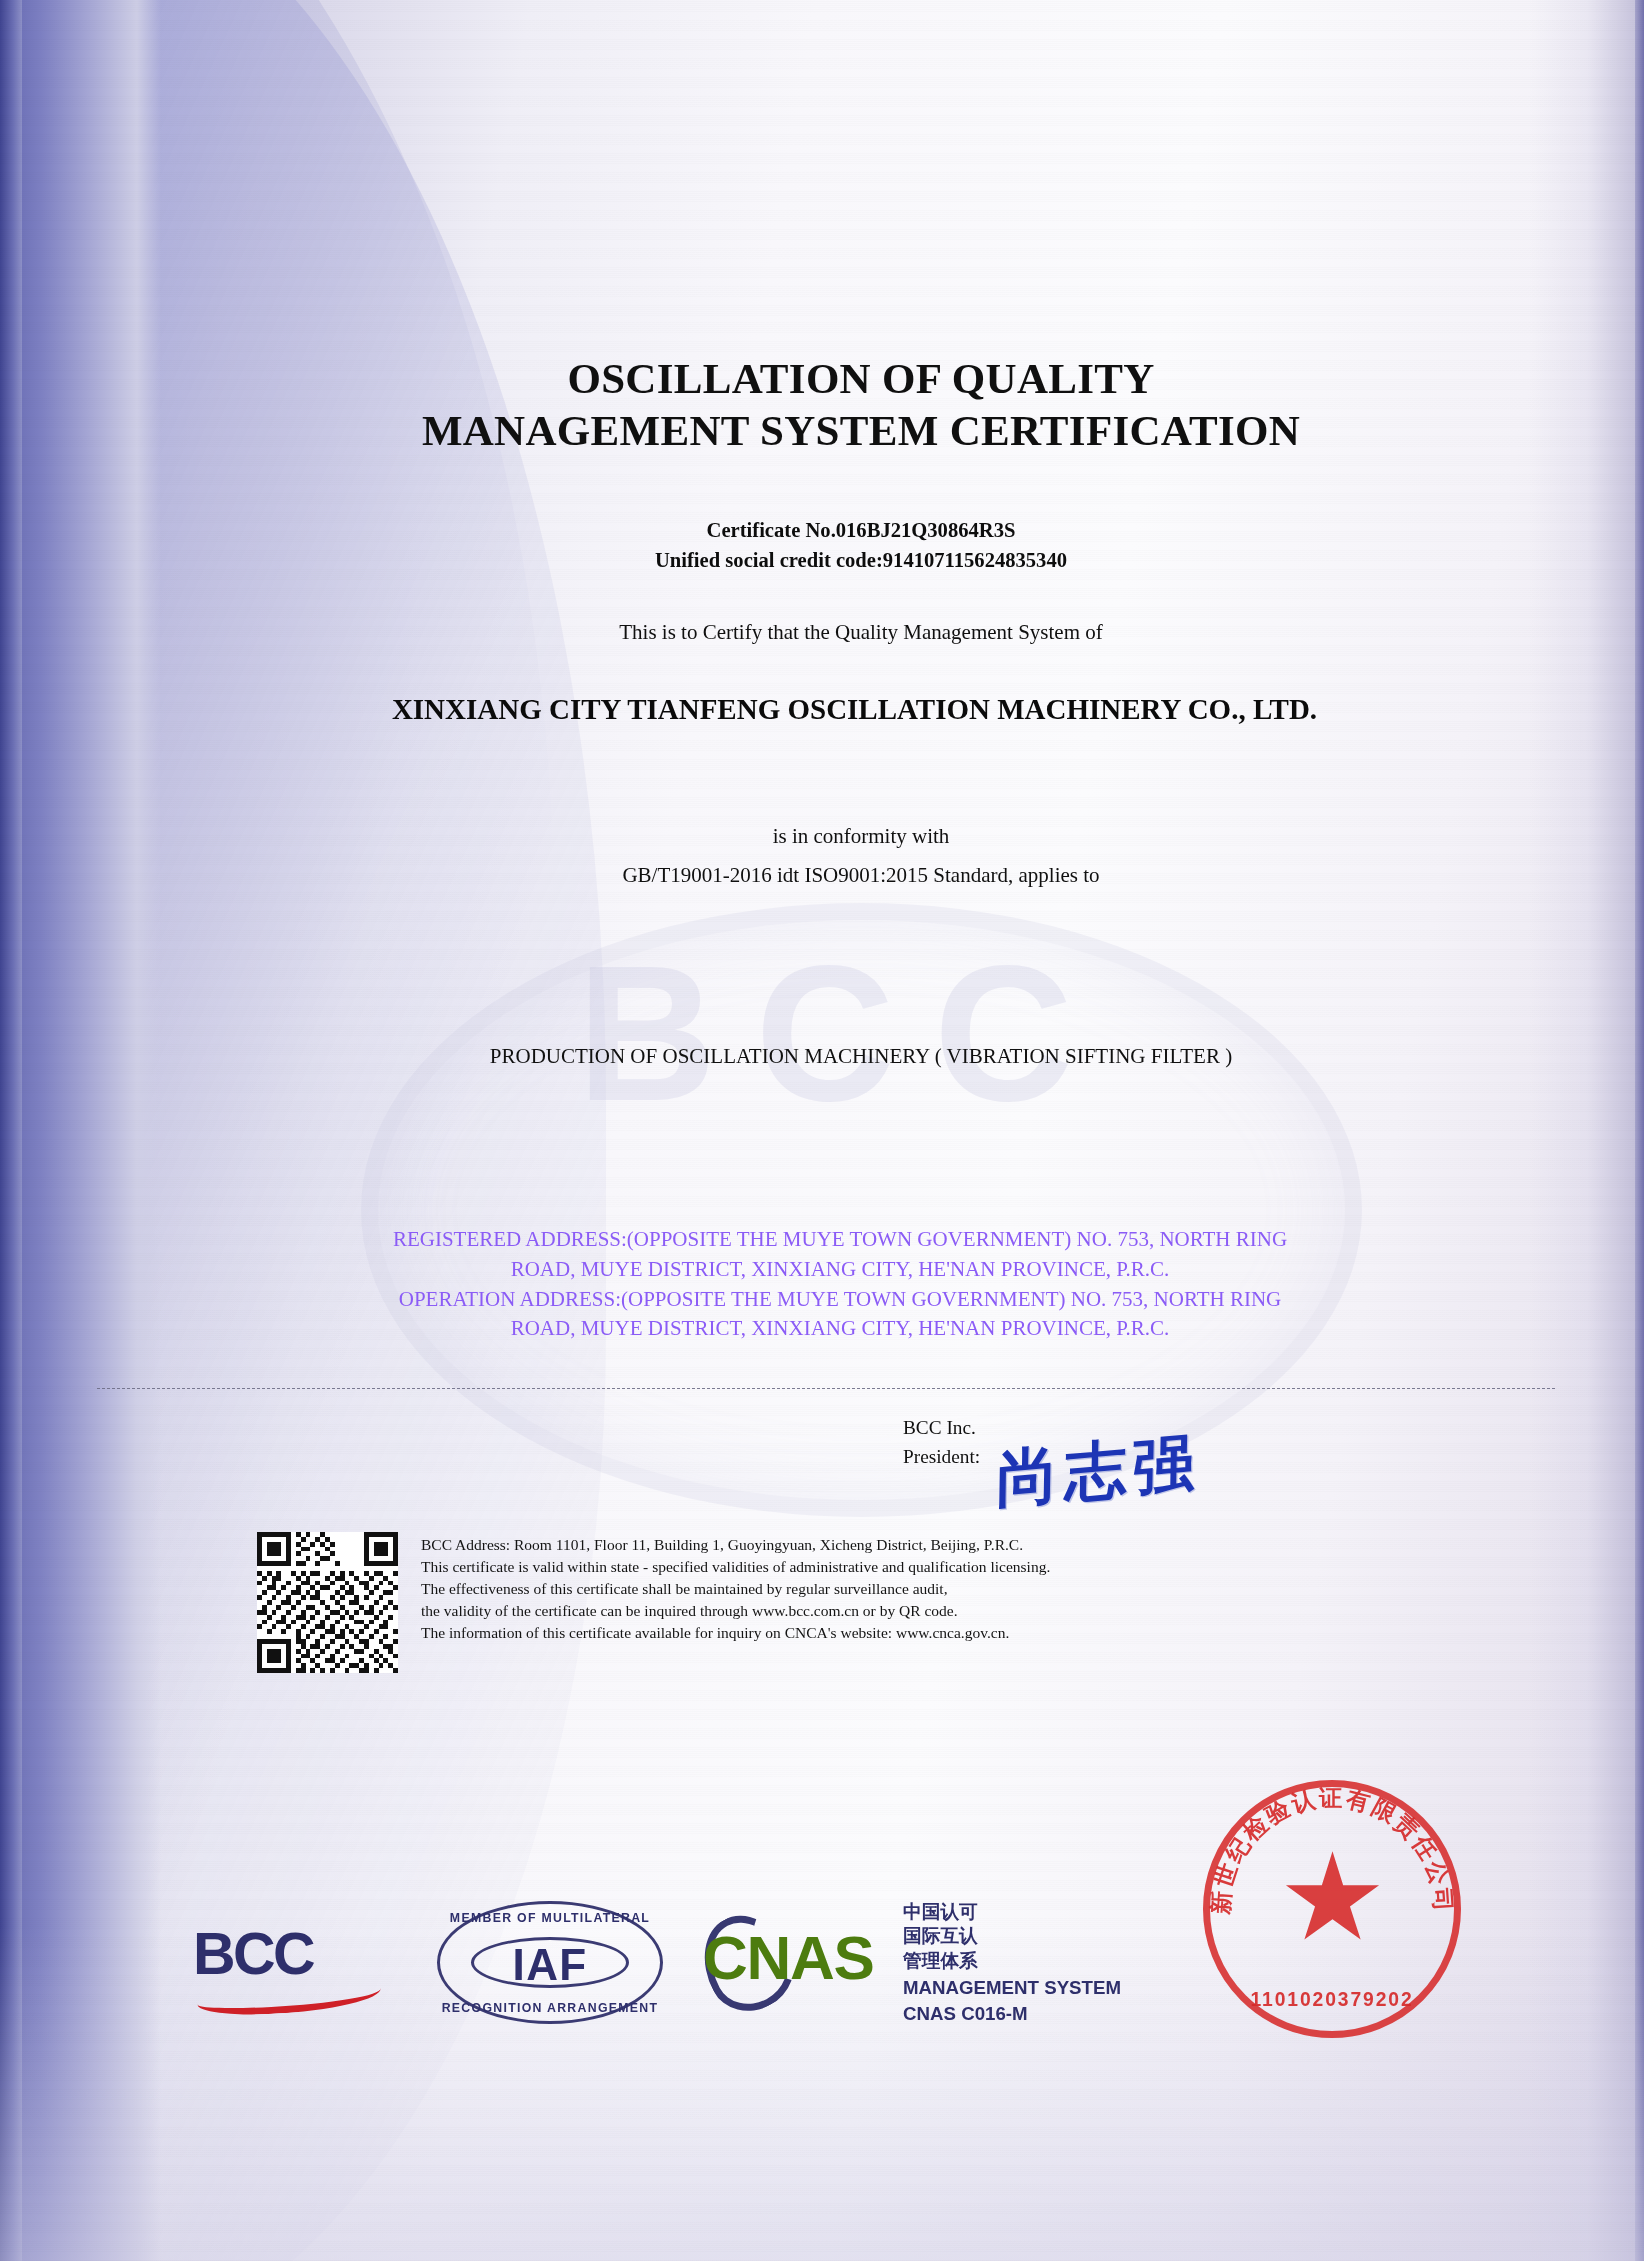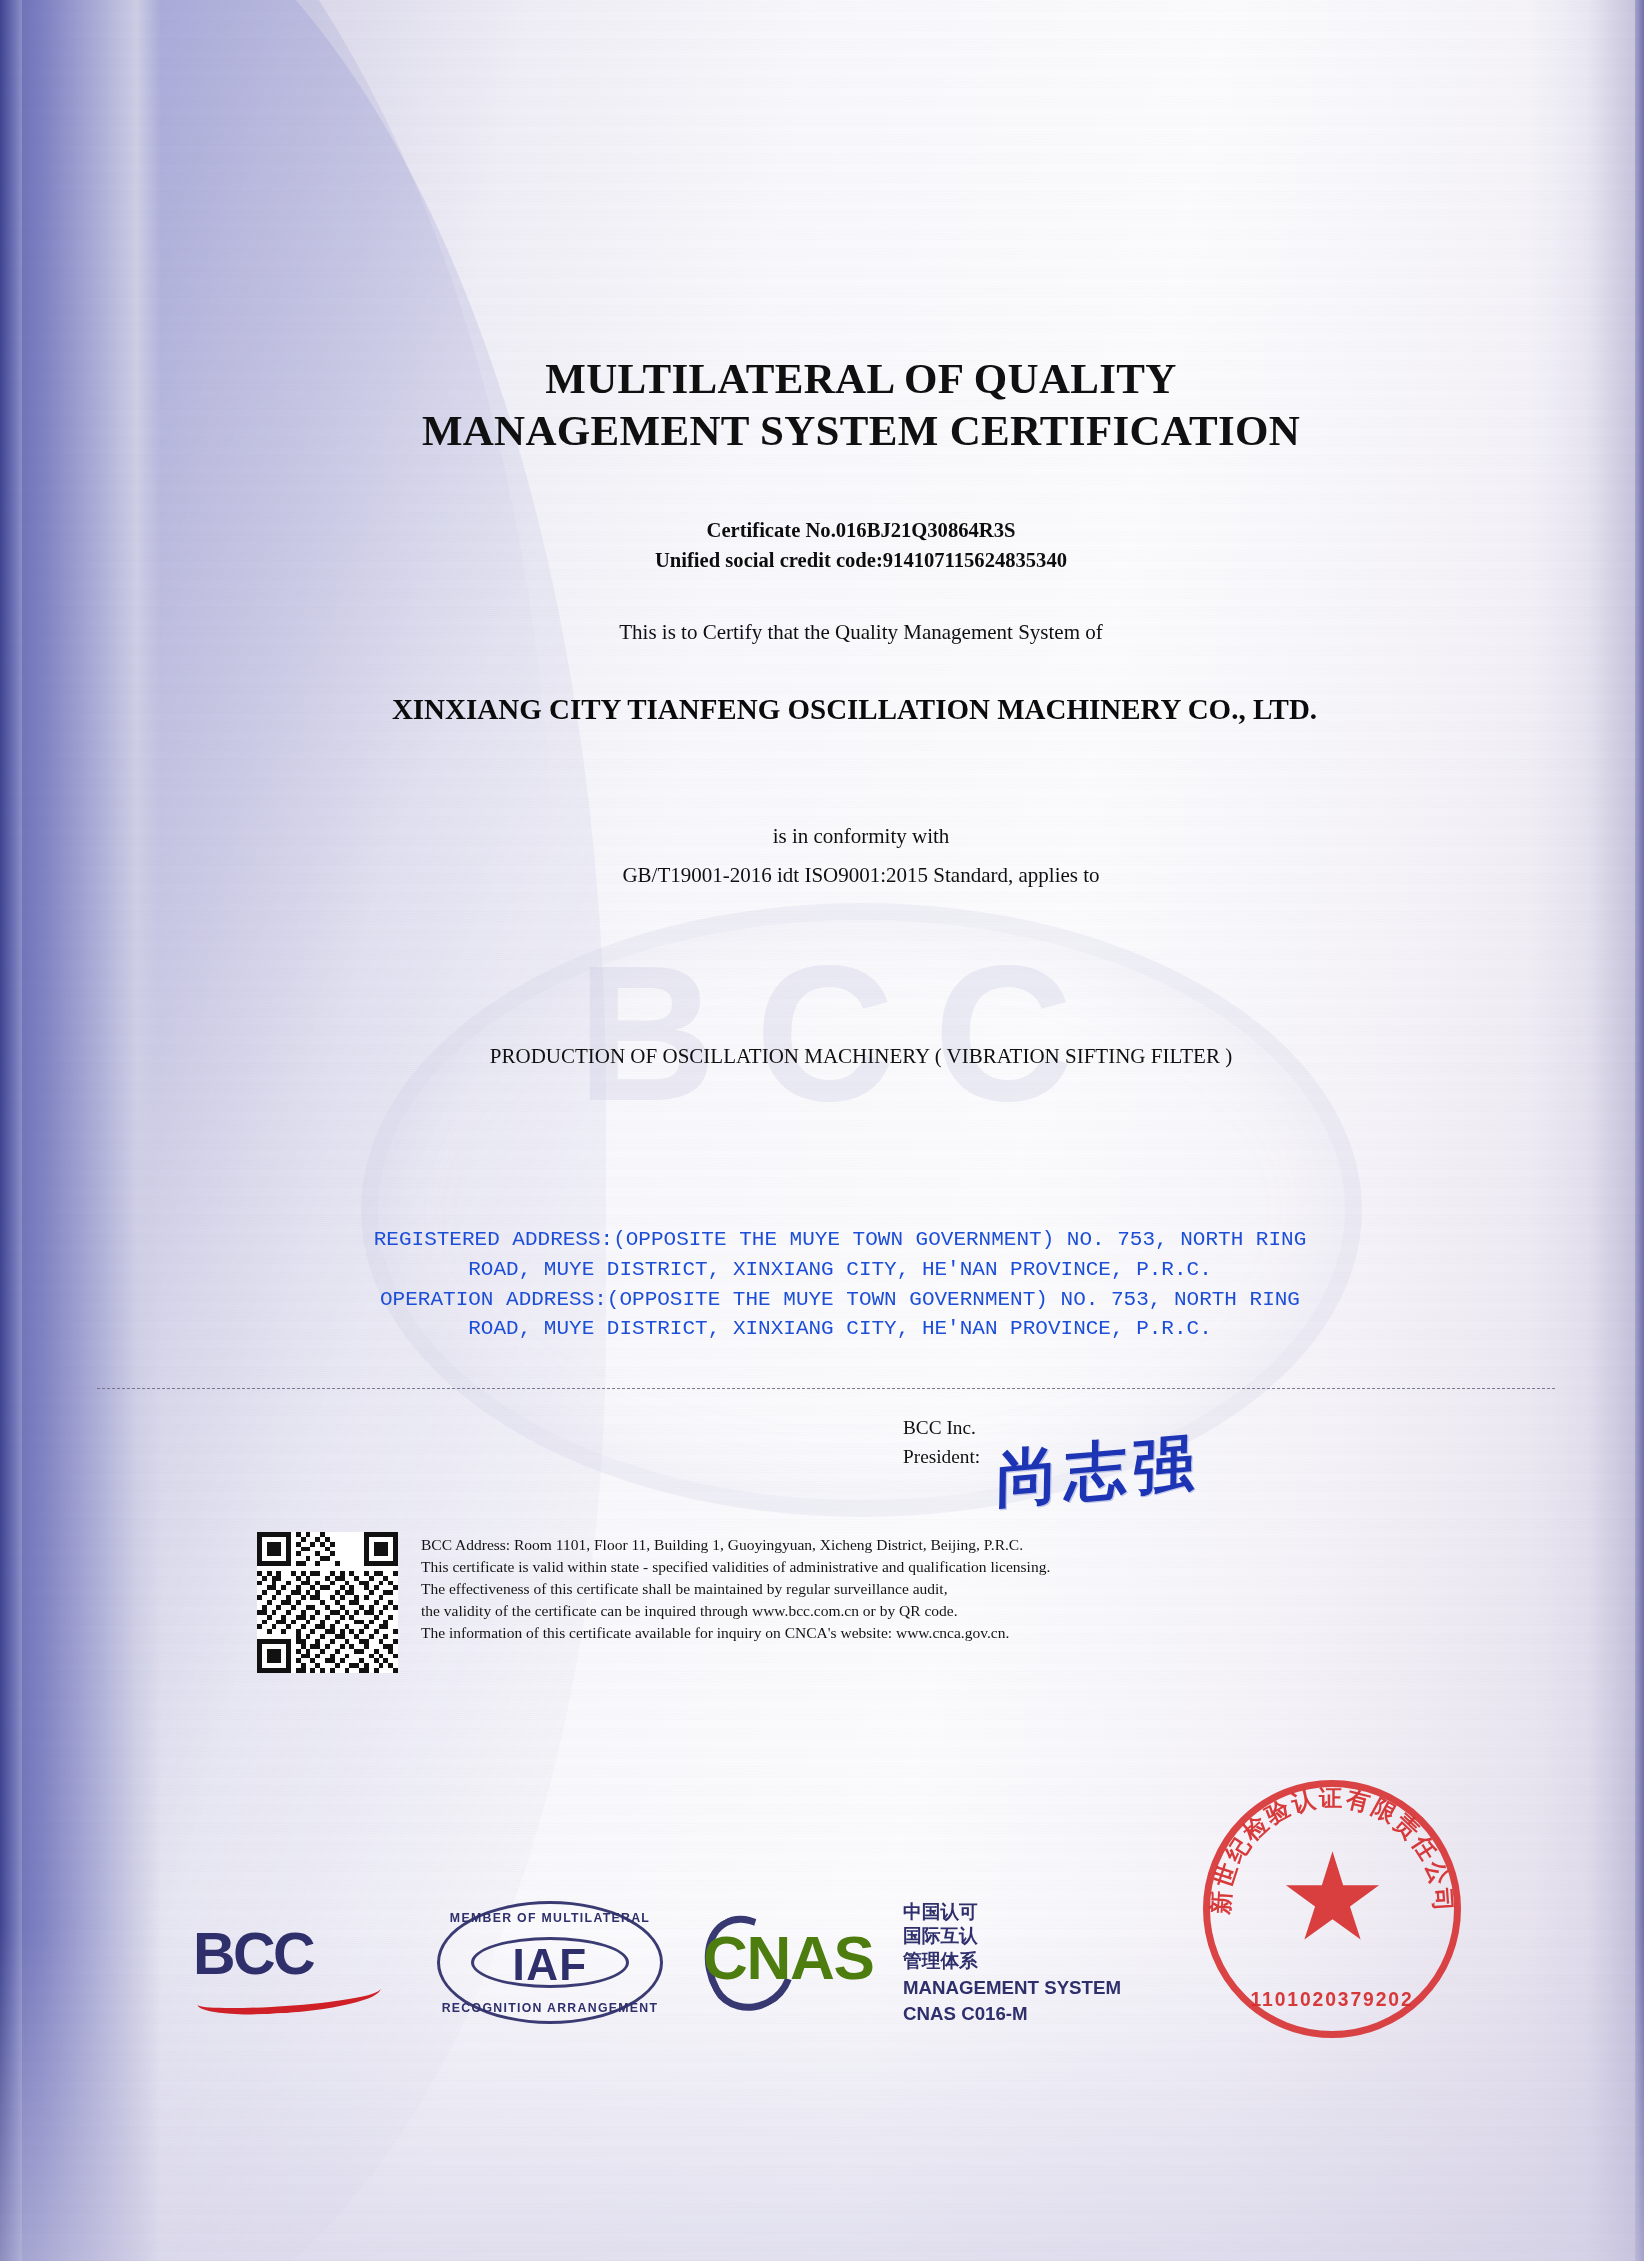--- a/index.html
+++ b/index.html
@@ -167,22 +167,21 @@
     color: #101010;
   }
   .addresses {
     position: absolute;
     left: 132px;
     right: 97px;
     top: 1225px;
     text-align: center;
     font-size: 21px;
     line-height: 1.42;
-    color: #1d4ed8;
-    font-family: Liberation Mono, monospace;
+    color: #8b5cf6;
   }
   .divider {
     position: absolute;
     left: 97px;
     right: 90px;
     top: 1388px;
     border-top: 1.9px dashed #6d6d86;
     opacity: 0.9;
   }
   .dates {
@@ -406,21 +405,21 @@
   <div class="bg-right-fade"></div>
   <div class="bg-right-edge"></div>
   <div class="bg-globe"></div>
   <div class="bg-watermark">BCC</div>
   <div class="bg-bottom"></div>
   <div class="paper-noise"></div>
 
   <div class="content">
 
     <div class="title">
-      <div>MULTILATERAL OF QUALITY</div>
+      <div>OSCILLATION OF QUALITY</div>
       <div>MANAGEMENT SYSTEM CERTIFICATION</div>
     </div>
 
     <div class="certno">
       <div>Certificate No.016BJ21Q30864R3S</div>
       <div>Unified social credit code:914107115624835340</div>
     </div>
 
     <div class="conformity-line l-certify">This is to Certify that the Quality Management System of</div>
 

